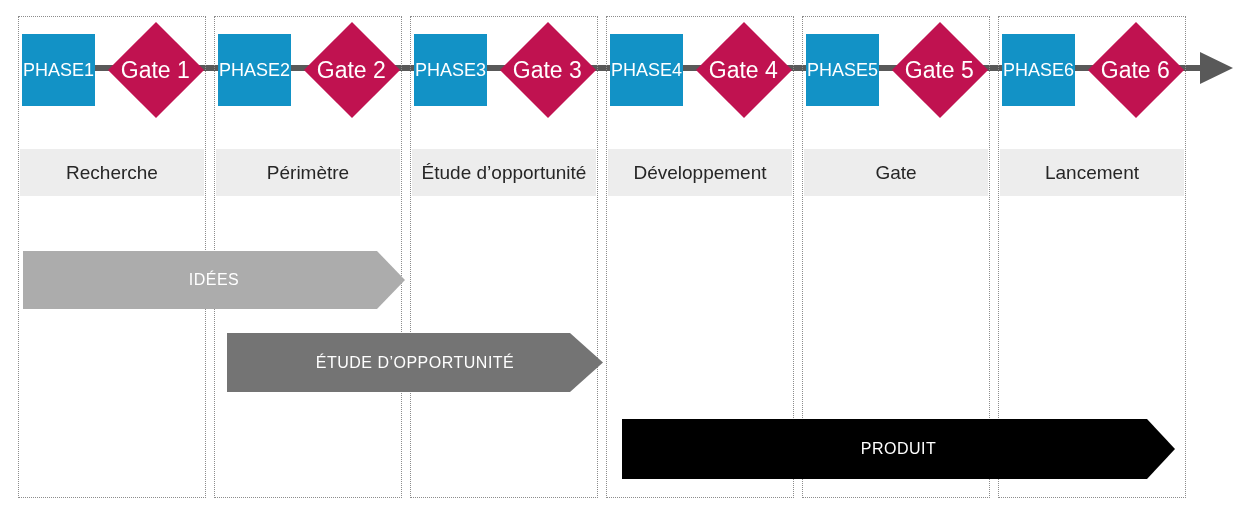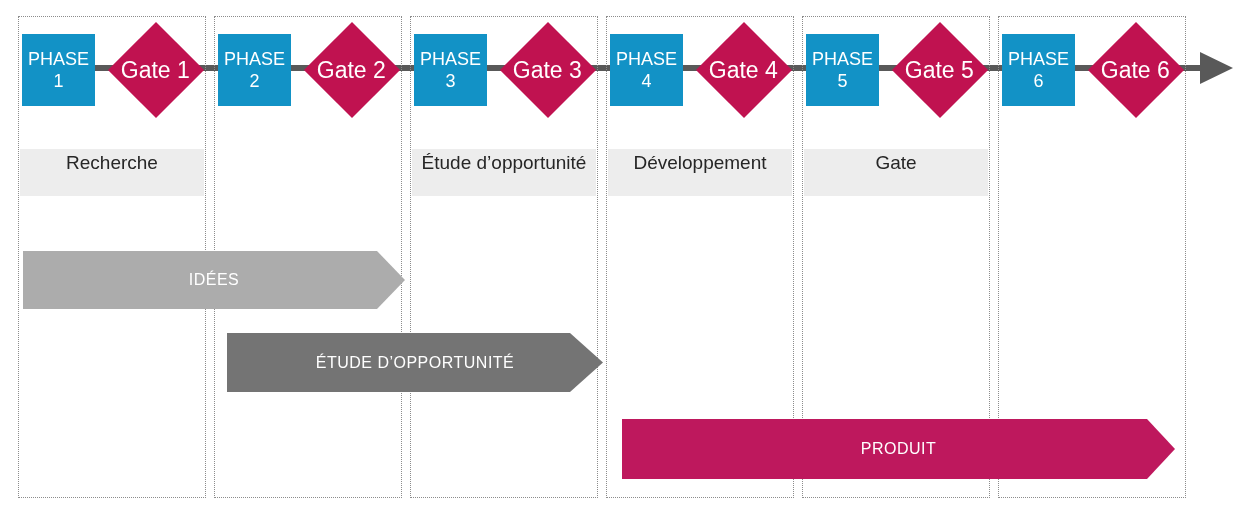--- a/index.html
+++ b/index.html
@@ -23,54 +23,54 @@
   }
 
   
   .col {
     position:absolute; top:16px; height:482px; width:188px;
     border:1px dotted #8c8c8c; z-index:1;
   }
   .phase-square {
     position:absolute; left:3px; top:17px; width:73px; height:72px;
     background:#1292C6; color:#ffffff;
-    display:flex; flex-direction:column; align-items:center; justify-content:center;
+    display:flex; flex-direction:row; align-items:center; justify-content:center;
     font-size:18px; line-height:22px; text-align:center; z-index:2;
   }
   .diamond {
     position:absolute; left:103px; top:19px; width:68px; height:68px;
     background:#C01250; transform:rotate(45deg);
     display:flex; align-items:center; justify-content:center; z-index:2;
   }
   .gate-label {
     transform:rotate(-45deg); color:#ffffff; font-size:23px; white-space:nowrap;
   }
   .stage-band {
     position:absolute; left:1px; right:1px; top:132px; min-height:47px;
     background:#EDEDED; color:#262626;
-    display:flex; align-items:flex-start; justify-content:center;
+    display:flex; align-items:center; justify-content:center;
     text-align:center; font-size:19px; line-height:24px; padding:2px 8px;
   }
 
   
   .flow-arrow {
     position:absolute; z-index:3; color:#ffffff;
     display:flex; align-items:center; justify-content:center;
     font-size:16px; letter-spacing:0.5px;
   }
   .arrow-idees {
     left:23px; top:251px; width:382px; height:58px; background:#ACACAC;
     clip-path:polygon(0 0, calc(100% - 28px) 0, 100% 50%, calc(100% - 28px) 100%, 0 100%);
   }
   .arrow-etude {
     left:227px; top:333px; width:376px; height:59px; background:#747474;
     clip-path:polygon(0 0, calc(100% - 33px) 0, 100% 50%, calc(100% - 33px) 100%, 0 100%);
   }
   .arrow-produit {
-    left:622px; top:419px; width:553px; height:60px; background:#be185d;
+    left:622px; top:419px; width:553px; height:60px; background:#000000;
     clip-path:polygon(0 0, calc(100% - 28px) 0, 100% 50%, calc(100% - 28px) 100%, 0 100%);
   }
 </style>
 </head>
 <body>
 
 <div class="canvas">
 
   <div class="timeline-line"></div>
   <div class="timeline-head"></div>
@@ -88,20 +88,23 @@
     </div>
   </div>
 
   <div class="col" style="left:214px">
     <div class="phase-square">
       <div>PHASE</div>
       <div>2</div>
     </div>
     <div class="diamond">
       <span class="gate-label">Gate 2</span>
+    </div>
+    <div class="stage-band">
+      <span>Périmètre</span>
     </div>
   </div>
 
   <div class="col" style="left:410px">
     <div class="phase-square">
       <div>PHASE</div>
       <div>3</div>
     </div>
     <div class="diamond">
       <span class="gate-label">Gate 3</span>
@@ -138,20 +141,23 @@
   </div>
 
   <div class="col" style="left:998px">
     <div class="phase-square">
       <div>PHASE</div>
       <div>6</div>
     </div>
     <div class="diamond">
       <span class="gate-label">Gate 6</span>
     </div>
+    <div class="stage-band">
+      <span>Lancement</span>
+    </div>
   </div>
 
   <div class="flow-arrow arrow-idees">
     <span>IDÉES</span>
   </div>
   <div class="flow-arrow arrow-etude">
     <span>ÉTUDE D’OPPORTUNITÉ</span>
   </div>
   <div class="flow-arrow arrow-produit">
     <span>PRODUIT</span>

